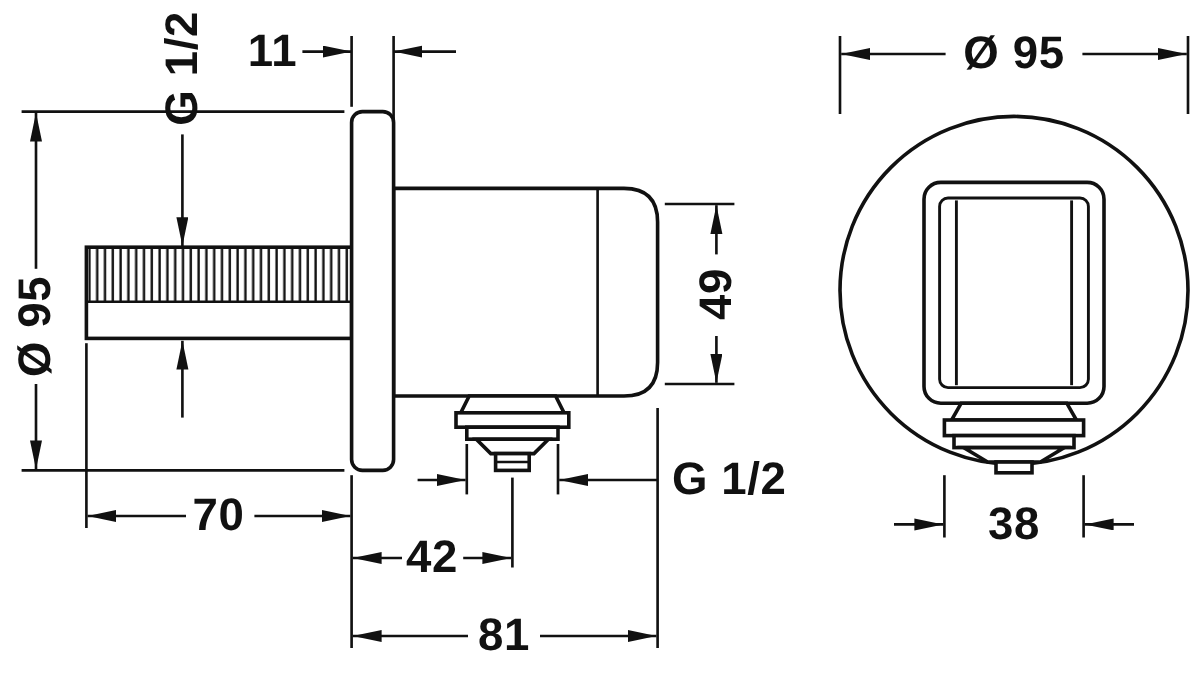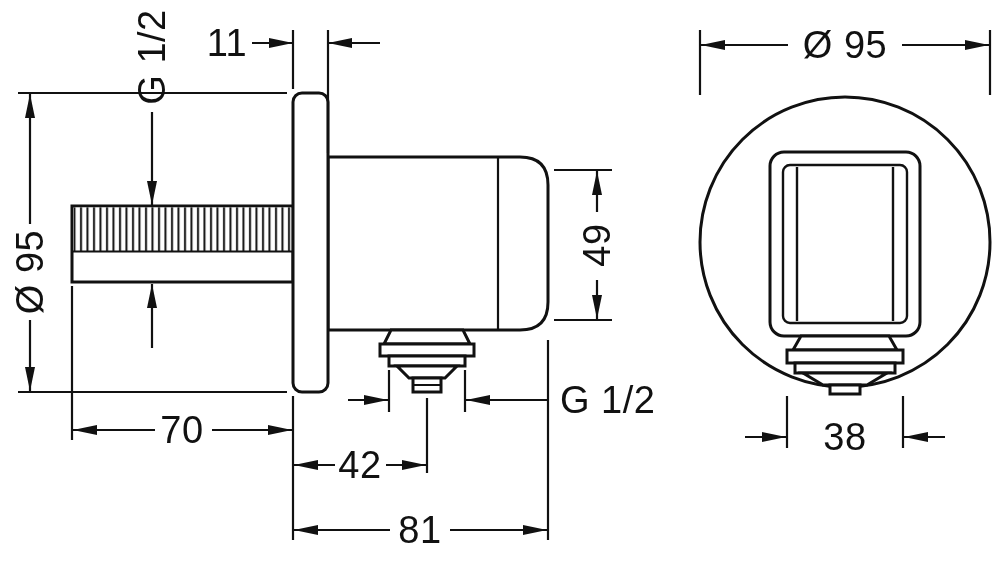--- a/index.html
+++ b/index.html
@@ -3,20 +3,21 @@
 <meta charset="utf-8">
 <style>
   html, body { margin: 0; padding: 0; background: #ffffff; }
   .stage {
     width: 1000px;
     height: 553px;
     position: relative;
     background: #ffffff;
     font-family: "Liberation Sans", sans-serif;
     overflow: hidden;
+    font-weight: bold;
   }
   svg { display: block; }
   .dim-text {
     font-family: "Liberation Sans", sans-serif;
     font-size: 38px;
     fill: #111111;
     letter-spacing: 0.5px;
   }
 </style>
 </head>

